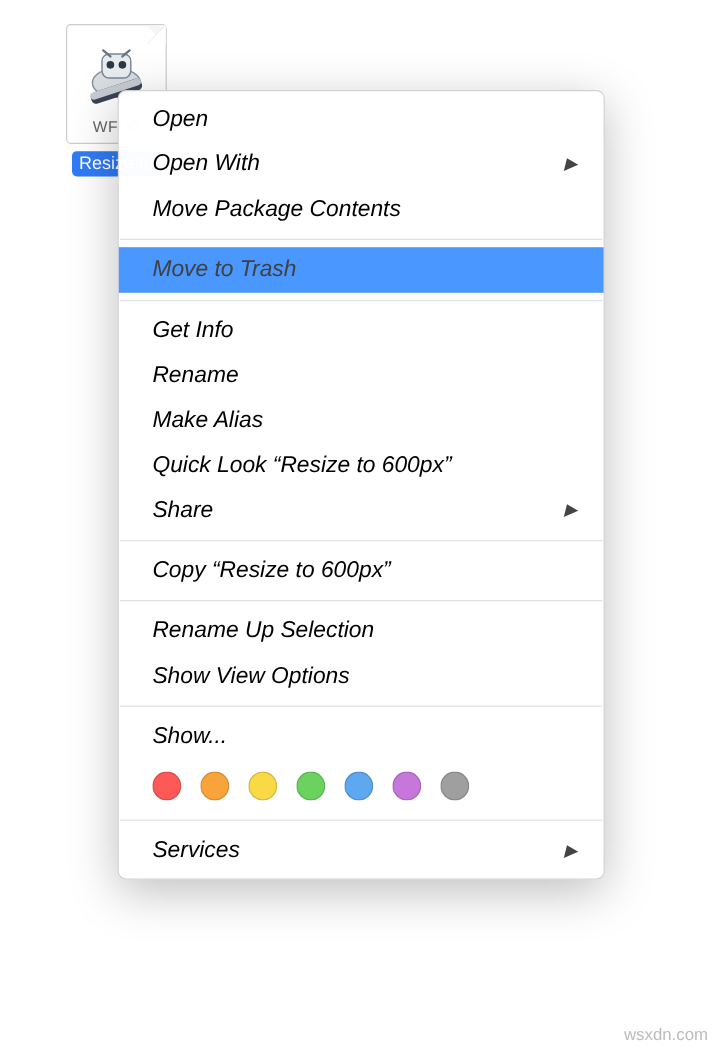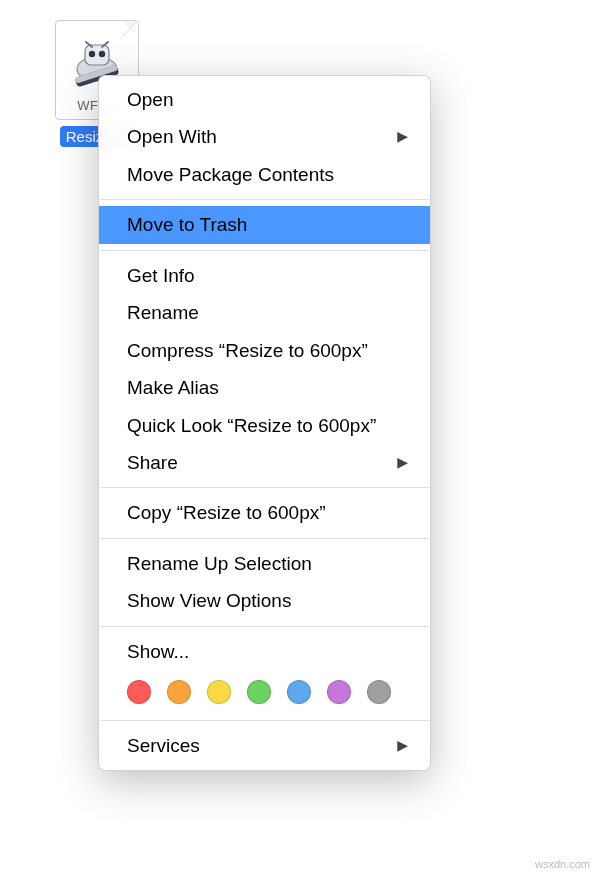--- a/index.html
+++ b/index.html
@@ -70,40 +70,41 @@
     padding: 2px 6px;
     border-radius: 4px;
     white-space: nowrap;
     max-width: 90px;
     overflow: hidden;
   }
   .context-menu {
     position: absolute;
     top: 75px;
     left: 98px;
-    width: 333px;
+    width: 406px;
     background: rgba(255,255,255,0.98);
     border: 1px solid rgba(0,0,0,0.18);
     border-radius: 7px;
     box-shadow: 0 10px 40px rgba(0,0,0,0.25);
     padding: 5px 0;
     font-size: 19px;
     color: #000;
+    font-style: italic;
   }
   .menu-item {
     display: flex;
     align-items: center;
     justify-content: space-between;
     padding: 4px 22px 4px 28px;
     line-height: 1.55;
     cursor: default;
   }
   .menu-item.highlight {
     background: #4a97ff;
-    color: #000000;
+    color: #404040;
     align-items: flex-end;
   }
   .menu-sep {
     height: 1px;
     background: #e0e0e0;
     margin: 6px 1px;
   }
   .arrow {
     font-size: 14px;
     color: #444;
@@ -115,21 +116,21 @@
   }
   .tag-dot {
     width: 24px; height: 24px;
     border-radius: 50%;
     border: 0.5px solid rgba(0,0,0,0.15);
   }
   .watermark {
     position: absolute;
     bottom: 6px;
     right: 10px;
-    font-size: 11px;
+    font-size: 14px;
     color: #bbb;
     text-align: center;
   }
 </style>
 </head>
 <body>
 
 <div class="desktop-icon">
   <div class="file-icon">
     <svg class="automator-robot" viewBox="0 0 60 60">
@@ -167,23 +168,20 @@
 
   <div class="menu-sep"></div>
 
   <div class="menu-item">
     <span>Get Info</span>
   </div>
   <div class="menu-item">
     <span>Rename</span>
   </div>
   <div class="menu-item">
-    <span>Compress “Resize to 600px”</span>
-  </div>
-  <div class="menu-item">
     <span>Make Alias</span>
   </div>
   <div class="menu-item">
     <span>Quick Look “Resize to 600px”</span>
   </div>
   <div class="menu-item">
     <span>Share</span>
     <span class="arrow">▶</span>
   </div>
 

